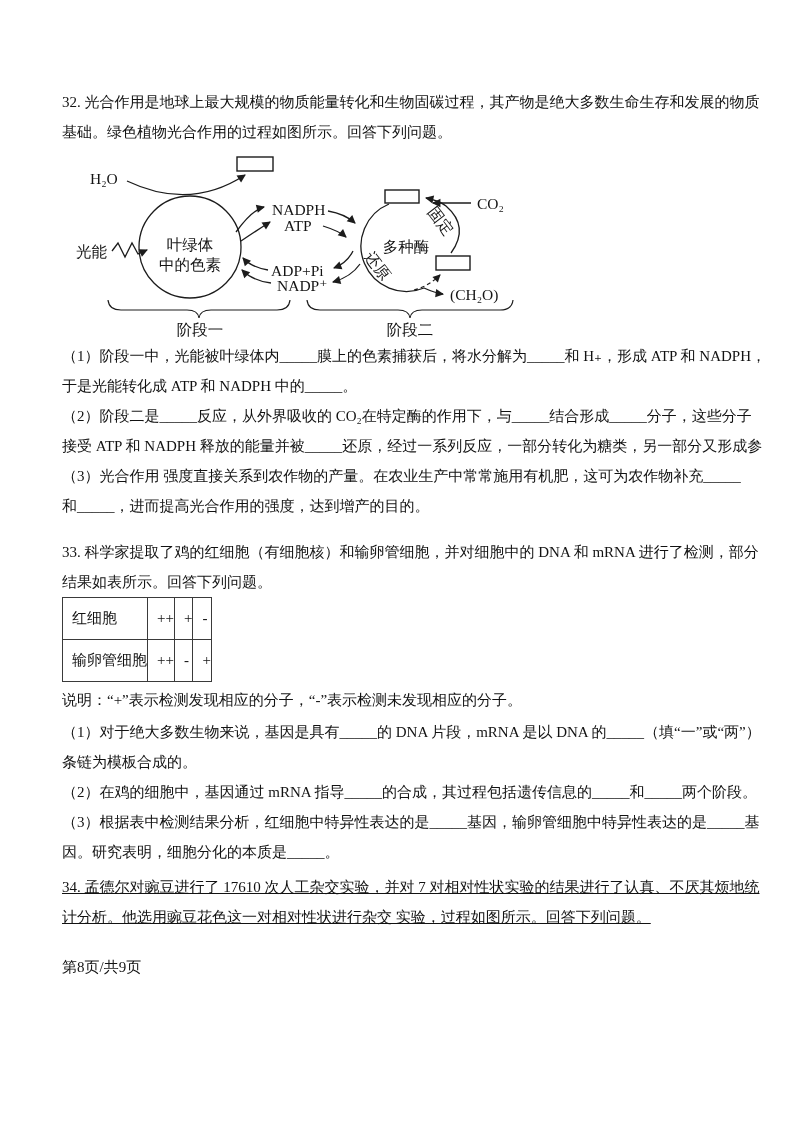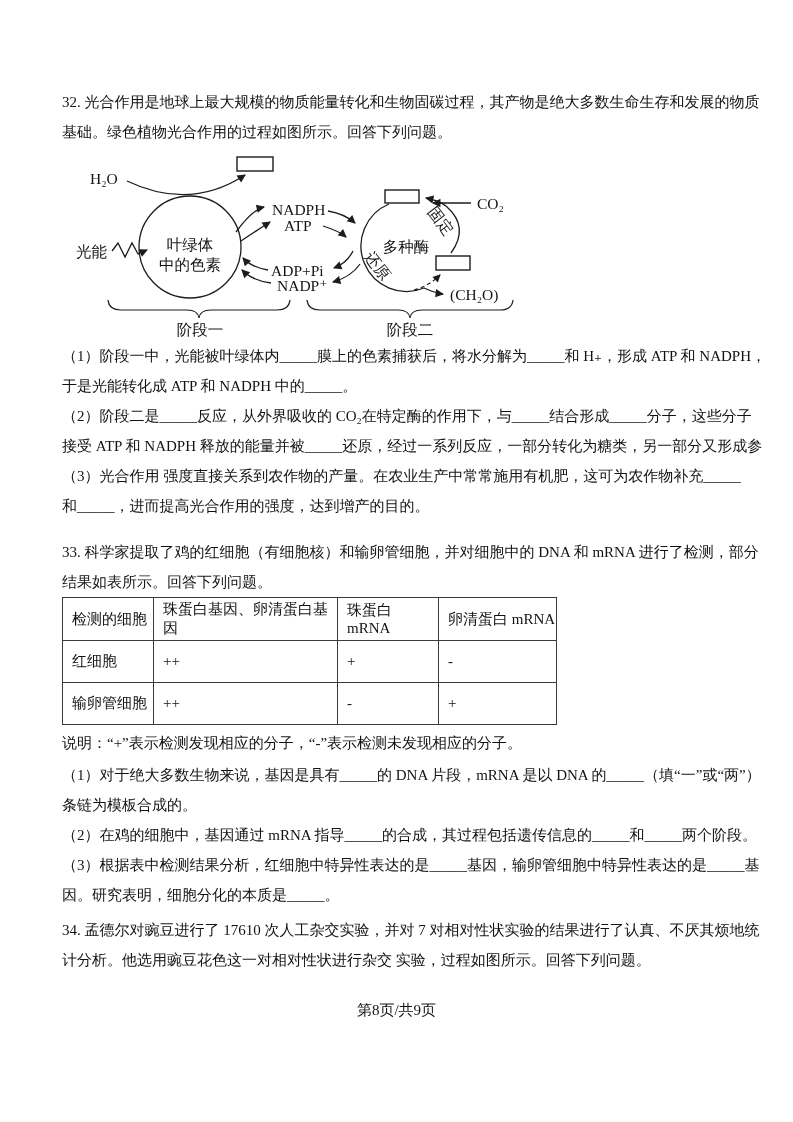--- a/index.html
+++ b/index.html
@@ -23,22 +23,22 @@
   }
   table.dtable th, table.dtable td{
     border:1px solid #3a3a3a;font-weight:normal;text-align:left;
     padding:0 0 0 9px;font-size:15px;color:#121212;vertical-align:middle;
   }
   table.dtable th{height:42px;}
   table.dtable td{height:41px;}
   .c0{width:81px;} .c1{width:174px;} .c2{width:91px;} .c3{width:108px;}
   .note{margin-top:3px;}
   .q33subs{margin-top:2px;}
-  .q34{margin-top:5px;}
-  .footer{margin-top:20px;text-align:center;height:30px;line-height:30px;}
+  .q34{margin-top:5px;text-decoration:underline;}
+  .footer{margin-top:20px;text-align:left;height:30px;line-height:30px;}
 </style>
 </head>
 <body>
 
 <div class="page">
 
   <div>
     <div class="line">32. 光合作用是地球上最大规模的物质能量转化和生物固碳过程，其产物是绝大多数生命生存和发展的物质</div>
     <div class="line">基础。绿色植物光合作用的过程如图所示。回答下列问题。</div>
   </div>
@@ -110,26 +110,20 @@
     <div class="line">和_____，进而提高光合作用的强度，达到增产的目的。</div>
   </div>
 
   <div class="q33intro">
     <div class="line">33. 科学家提取了鸡的红细胞（有细胞核）和输卵管细胞，并对细胞中的 DNA 和 mRNA 进行了检测，部分</div>
     <div class="line">结果如表所示。回答下列问题。</div>
   </div>
 
   <table class="dtable">
     <tbody>
-        <tr>
-      <th class="c0">检测的细胞</th>
-      <th class="c1">珠蛋白基因、卵清蛋白基因</th>
-      <th class="c2">珠蛋白 mRNA</th>
-      <th class="c3">卵清蛋白 mRNA</th>
-    </tr>
     <tr>
       <td>红细胞</td>
       <td>++</td>
       <td>+</td>
       <td>-</td>
     </tr>
     <tr>
       <td>输卵管细胞</td>
       <td>++</td>
       <td>-</td>

